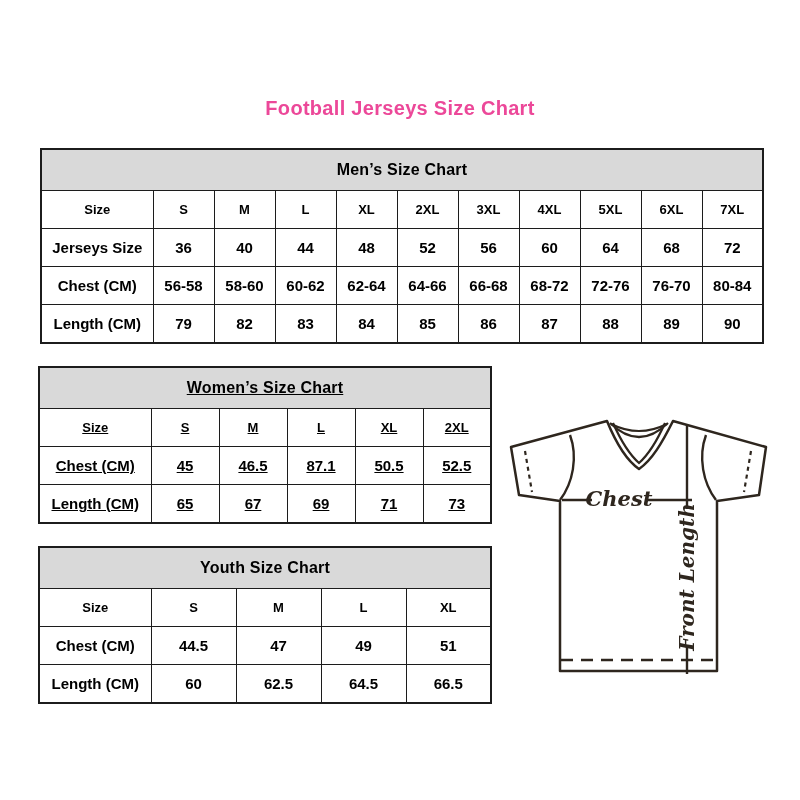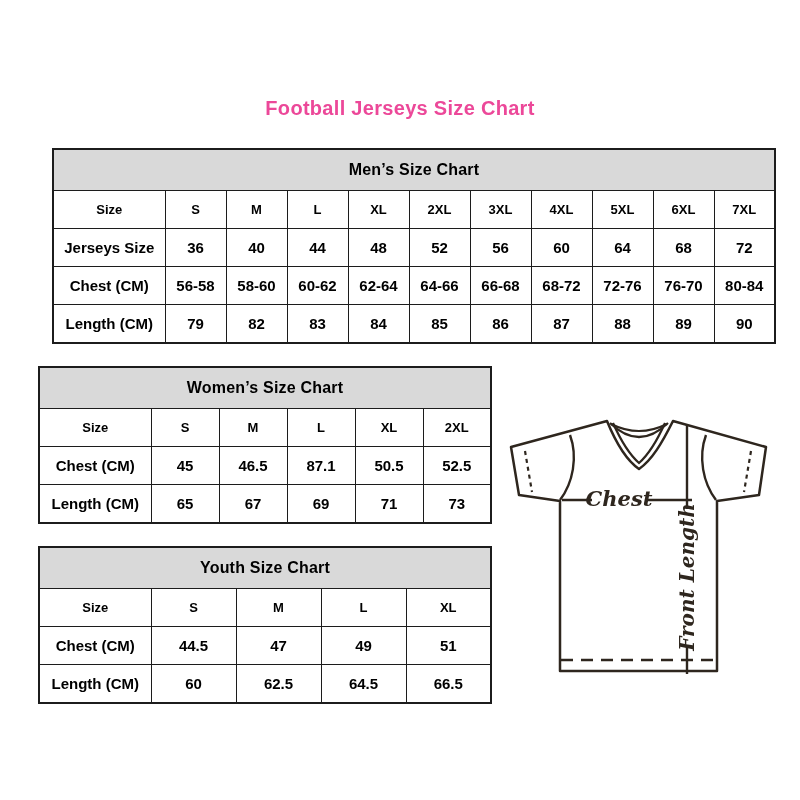--- a/index.html
+++ b/index.html
@@ -17,22 +17,22 @@
   }
   table.size-chart th, table.size-chart td{
     border:1.5px solid #1c1c1c;text-align:center;vertical-align:middle;
     font-weight:bold;color:#000;padding:0;overflow:hidden;
   }
   tr.band th{
     background:#d9d9d9;font-size:16px;height:40px;letter-spacing:.2px;
   }
   tr.cols th{font-size:13px;height:37px;}
   table.size-chart tbody td{font-size:15px;height:37px;}
-  #mens-table  {left:52px;top:148px;width:724px;}
-  #womens-table{left:38px;top:366px;width:454px;}
+  #mens-table  {left:40px;top:148px;width:724px;}
+  #womens-table{left:38px;top:366px;width:454px;text-decoration:underline;}
   #youth-table {left:38px;top:546px;width:454px;border-radius:22px;}
   #jersey-diagram{position:absolute;left:498px;top:393px;width:280px;height:285px;}
   .measure-label{
     font-family:"DejaVu Serif",serif;font-style:italic;font-weight:bold;
   }
 </style>
 </head>
 <body>
 
 <div class="canvas">

